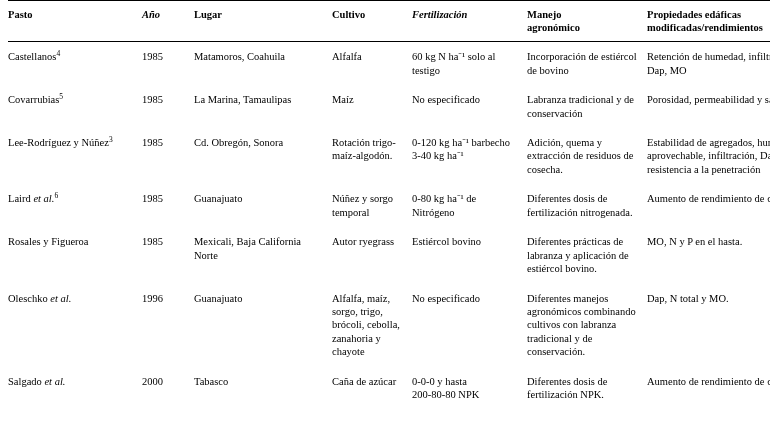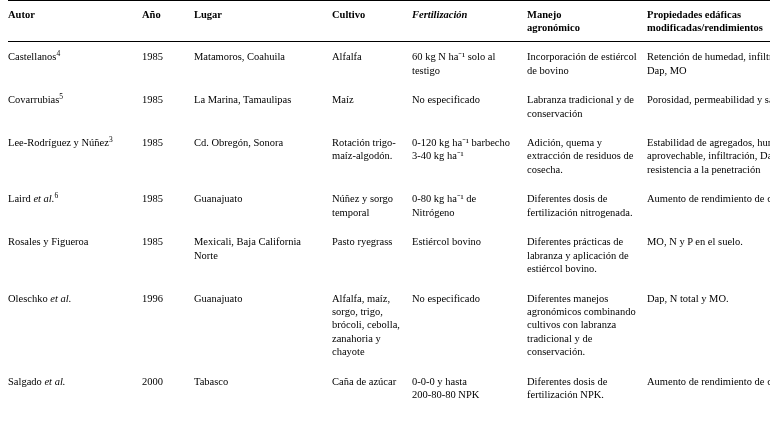--- a/index.html
+++ b/index.html
@@ -40,21 +40,21 @@
   }
   table.tbl tbody td {
     vertical-align: top;
     padding: 8px 8px 8px 0;
     font-size: 10.5px;
   }
   table.tbl tbody tr:last-child td {
     padding-bottom: 6px;
   }
   .col-autor   { width: 126px; }
-  .col-ano     { width: 44px;  }
+  .col-ano     { width: 44px; font-style: italic;  }
   .col-lugar   { width: 130px; }
   .col-cultivo { width: 72px;  }
   .col-fert    { width: 107px; font-style: italic; }
   .col-manejo  { width: 112px; font-family: Liberation Serif, serif; }
   .col-prop    { width: 163px; }
   .hdr-two-line { line-height: 1.25; }
   sup {
     font-size: 7.5px;
     vertical-align: super;
     line-height: 0;
@@ -62,21 +62,21 @@
   i { }
 </style>
 </head>
 <body>
 
 <div class="page">
   <table class="tbl">
     <thead>
       <tr>
         <th class="col-autor">
-          <span>Autor</span>
+          <span>Pasto</span>
         </th>
         <th class="col-ano">
           <span>Año</span>
         </th>
         <th class="col-lugar">
           <span>Lugar</span>
         </th>
         <th class="col-cultivo">
           <span>Cultivo</span>
         </th>
@@ -132,24 +132,24 @@
         <td><span>Núñez y sorgo temporal</span></td>
         <td><span>0-80 kg ha⁻¹ de</span> <span>Nitrógeno</span></td>
         <td><span>Diferentes dosis de fertilización nitrogenada.</span></td>
         <td><span>Aumento de rendimiento de cultivos</span></td>
       </tr>
 
       <tr>
         <td><span>Rosales y Figueroa</span></td>
         <td><span>1985</span></td>
         <td><span>Mexicali, Baja California Norte</span></td>
-        <td><span>Pasto ryegrass</span></td>
+        <td><span>Autor ryegrass</span></td>
         <td><span>Estiércol bovino</span></td>
         <td><span>Diferentes prácticas de labranza y aplicación de estiércol bovino.</span></td>
-        <td><span>MO, N y P en el suelo.</span></td>
+        <td><span>MO, N y P en el hasta.</span></td>
       </tr>
 
       <tr>
         <td><span>Oleschko</span> <i>et al.</i></td>
         <td><span>1996</span></td>
         <td><span>Guanajuato</span></td>
         <td><span>Alfalfa, maíz, sorgo, trigo, brócoli, cebolla, zanahoria y chayote</span></td>
         <td><span>No especificado</span></td>
         <td><span>Diferentes manejos agronómicos combinando cultivos con labranza tradicional y de conservación.</span></td>
         <td><span>Dap, N total y MO.</span></td>

